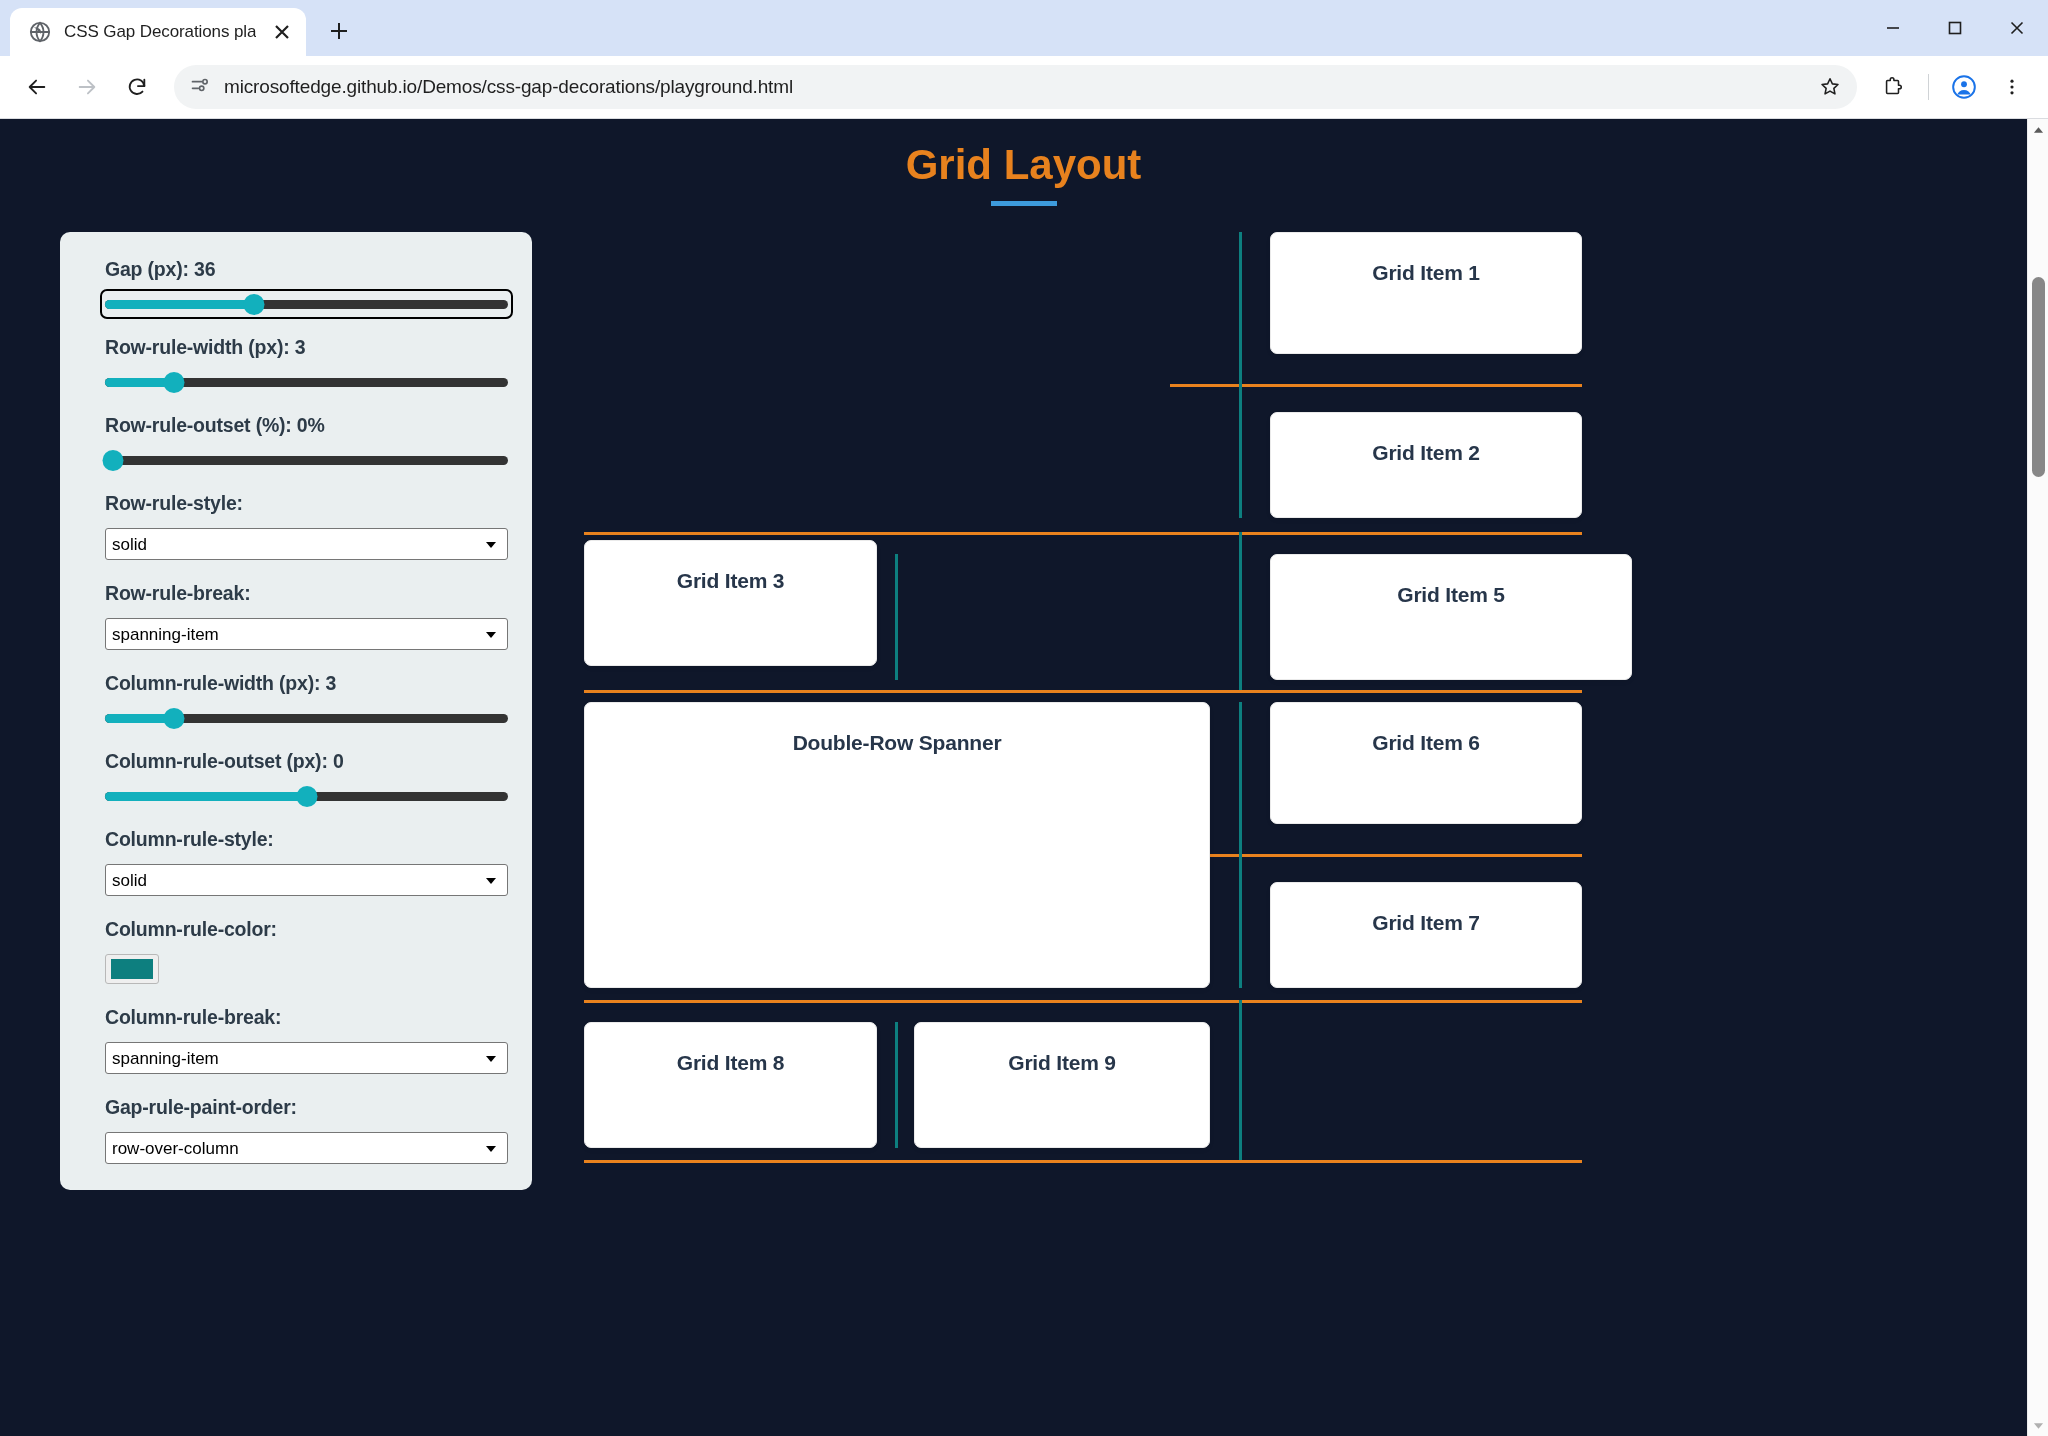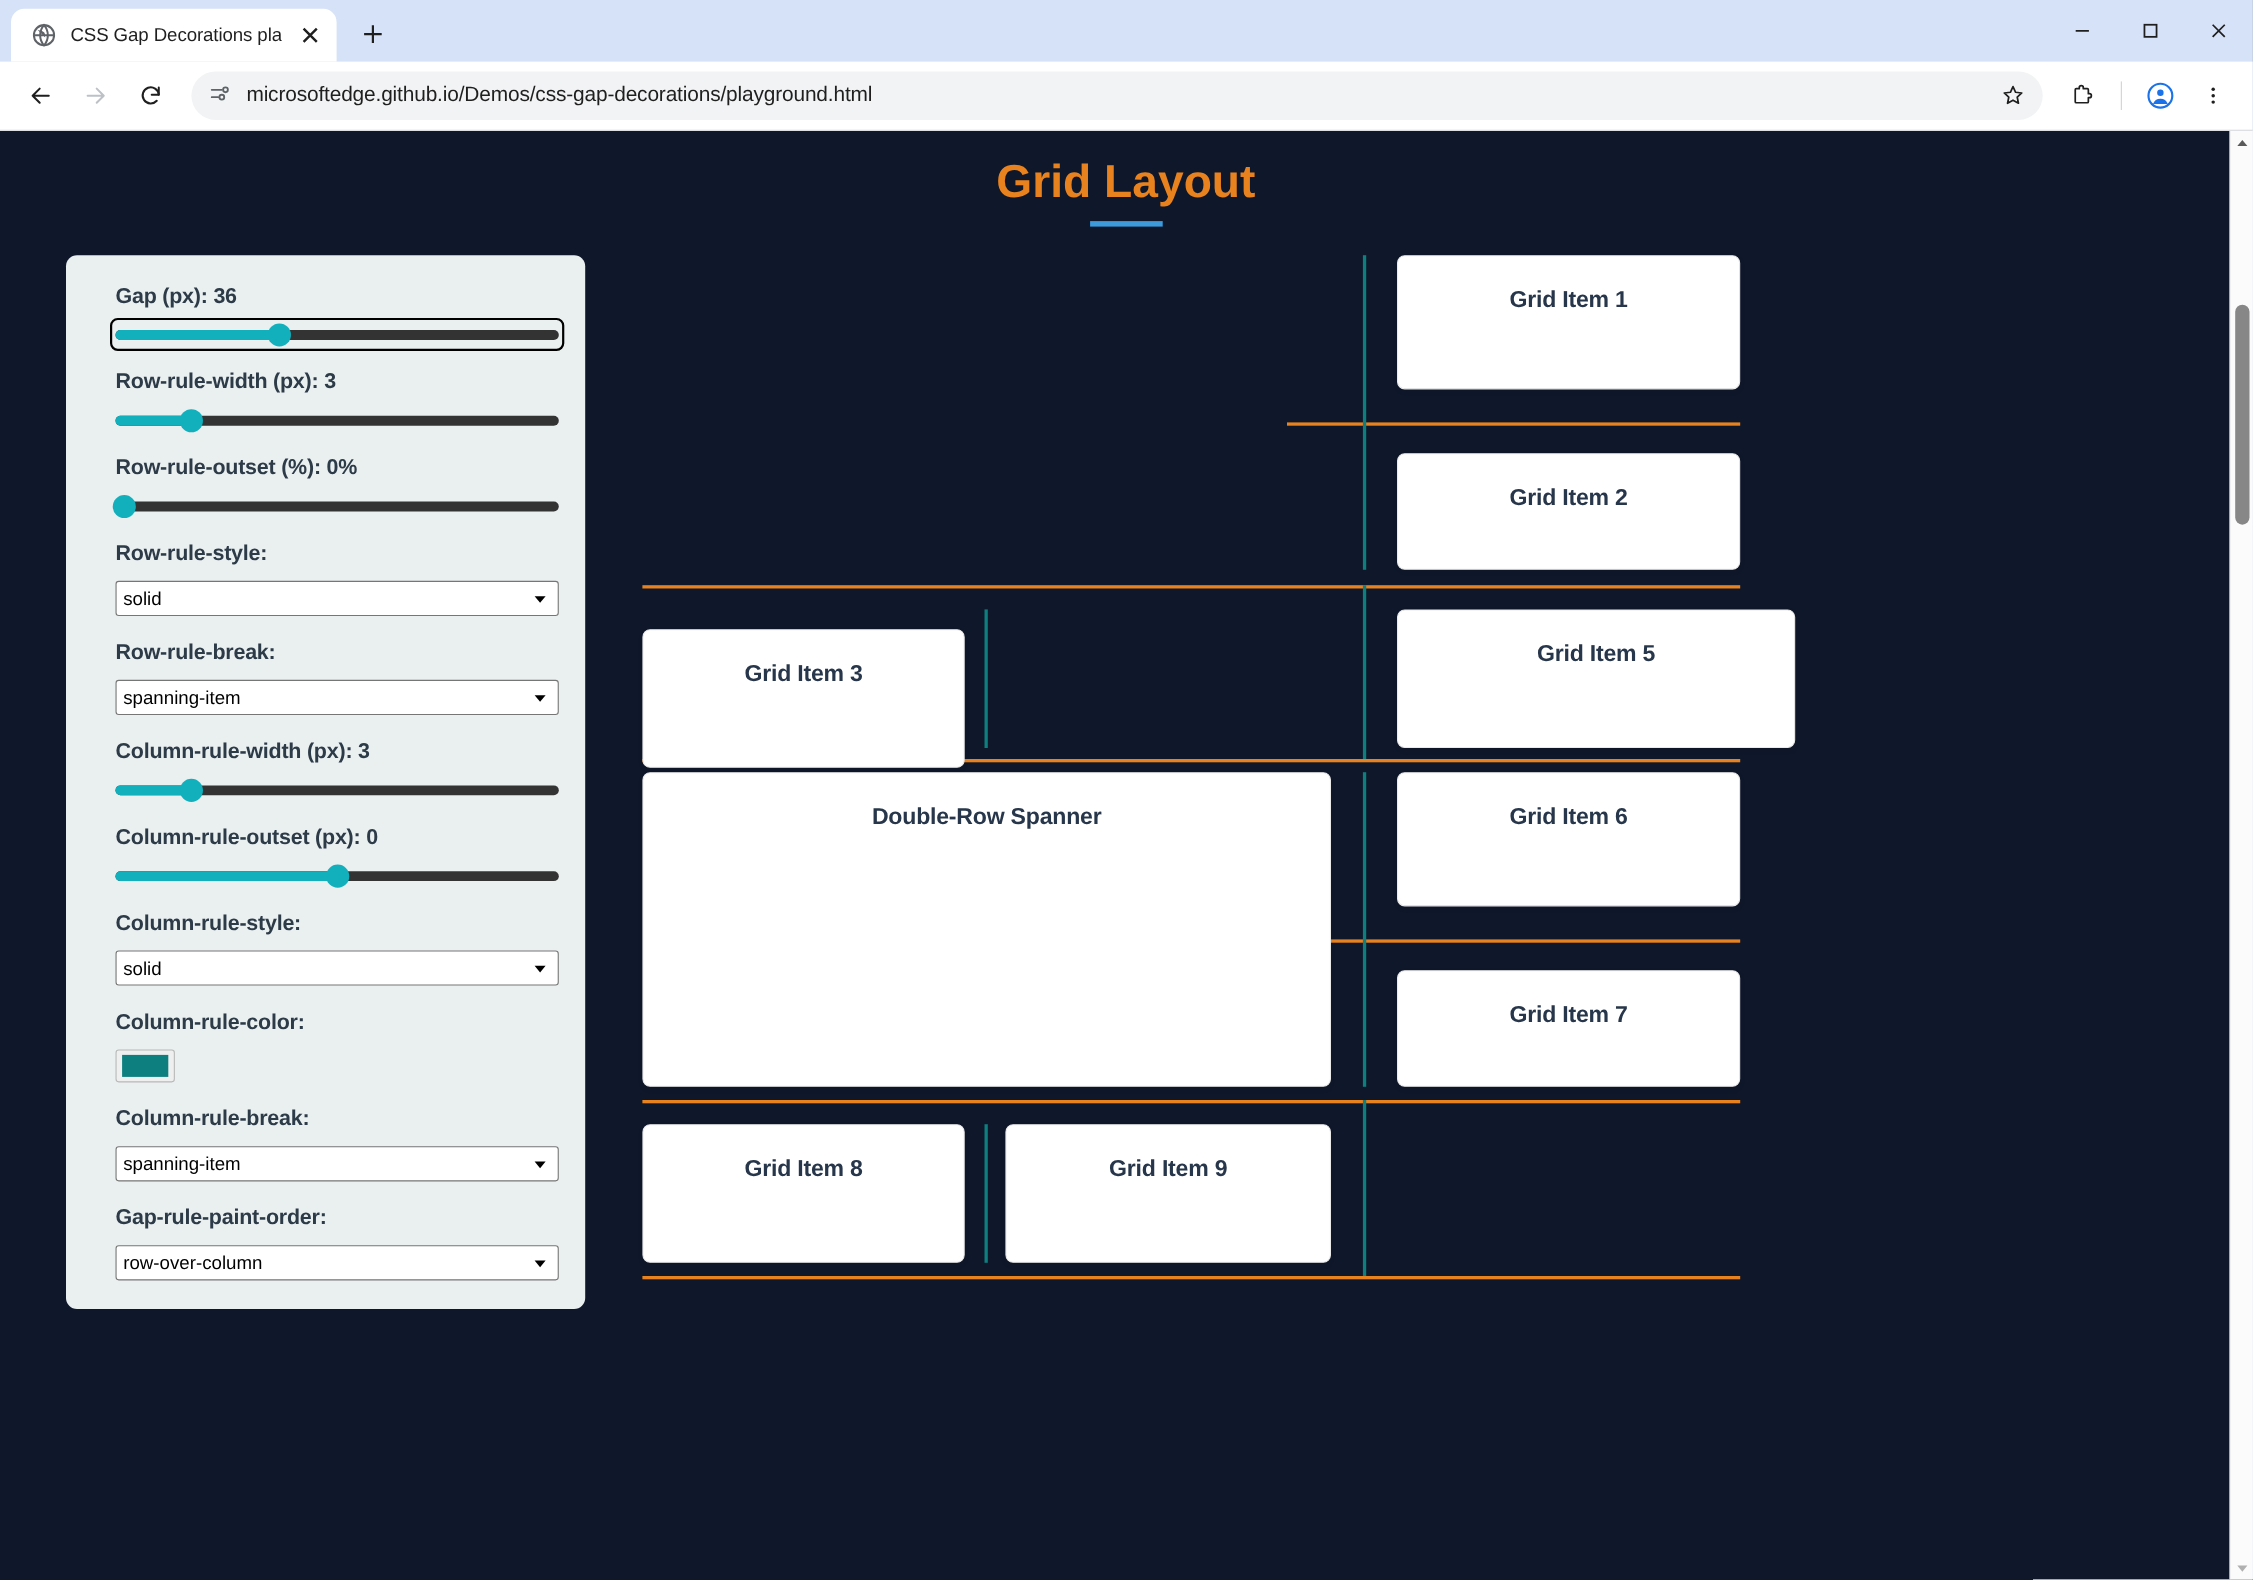--- a/index.html
+++ b/index.html
@@ -303,21 +303,21 @@
               <div class="rule-v" style="left: 655px; top: 470px; height: 286px; background: rgb(13, 127, 127);"></div>
               <div class="rule-v" style="left: 655px; top: 768px; height: 160px; background: rgb(13, 127, 127);"></div>
               <div class="rule-v" style="left: 311px; top: 322px; height: 126px; background: rgb(13, 127, 127);"></div>
               <div class="rule-v" style="left: 311px; top: 790px; height: 126px; background: rgb(13, 127, 127);"></div>
               <div class="gcard" style="left: 686px; top: 0px; width: 312px; height: 122px;">
                 <span>Grid Item 1</span>
               </div>
               <div class="gcard" style="left: 686px; top: 180px; width: 312px; height: 106px;">
                 <span>Grid Item 2</span>
               </div>
-              <div class="gcard" style="left: 0px; top: 340px; width: 293px; height: 126px;">
+              <div class="gcard" style="left: 0px; top: 308px; width: 293px; height: 126px;">
                 <span>Grid Item 3</span>
               </div>
               <div class="gcard" style="left: 686px; top: 322px; width: 362px; height: 126px;">
                 <span>Grid Item 5</span>
               </div>
               <div class="gcard" style="left: 0px; top: 470px; width: 626px; height: 286px;">
                 <span>Double-Row Spanner</span>
               </div>
               <div class="gcard" style="left: 686px; top: 470px; width: 312px; height: 122px;">
                 <span>Grid Item 6</span>

